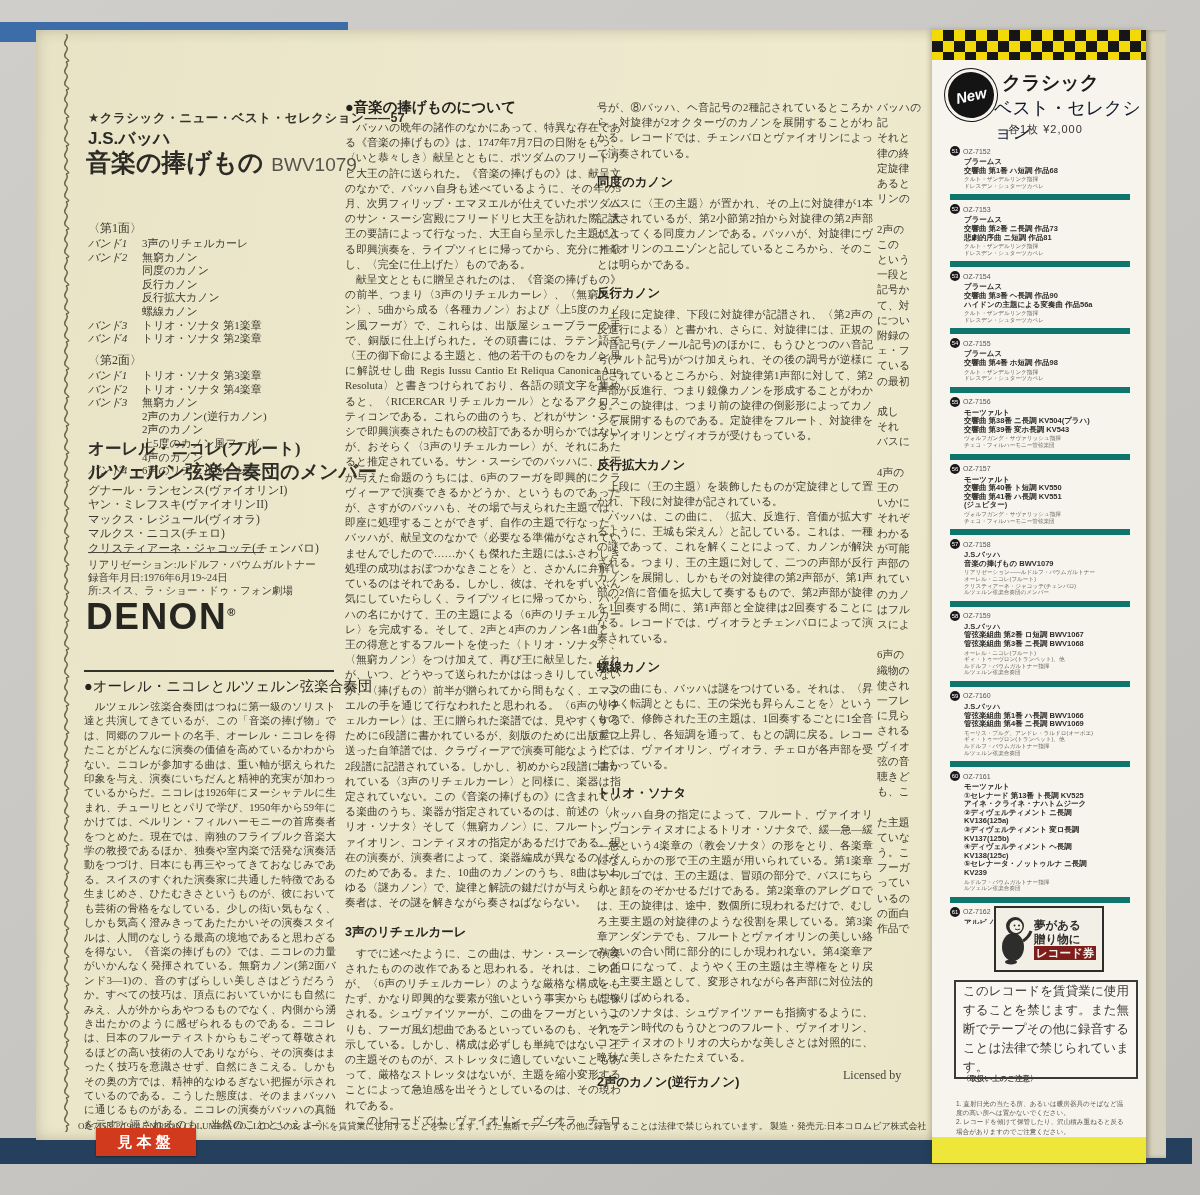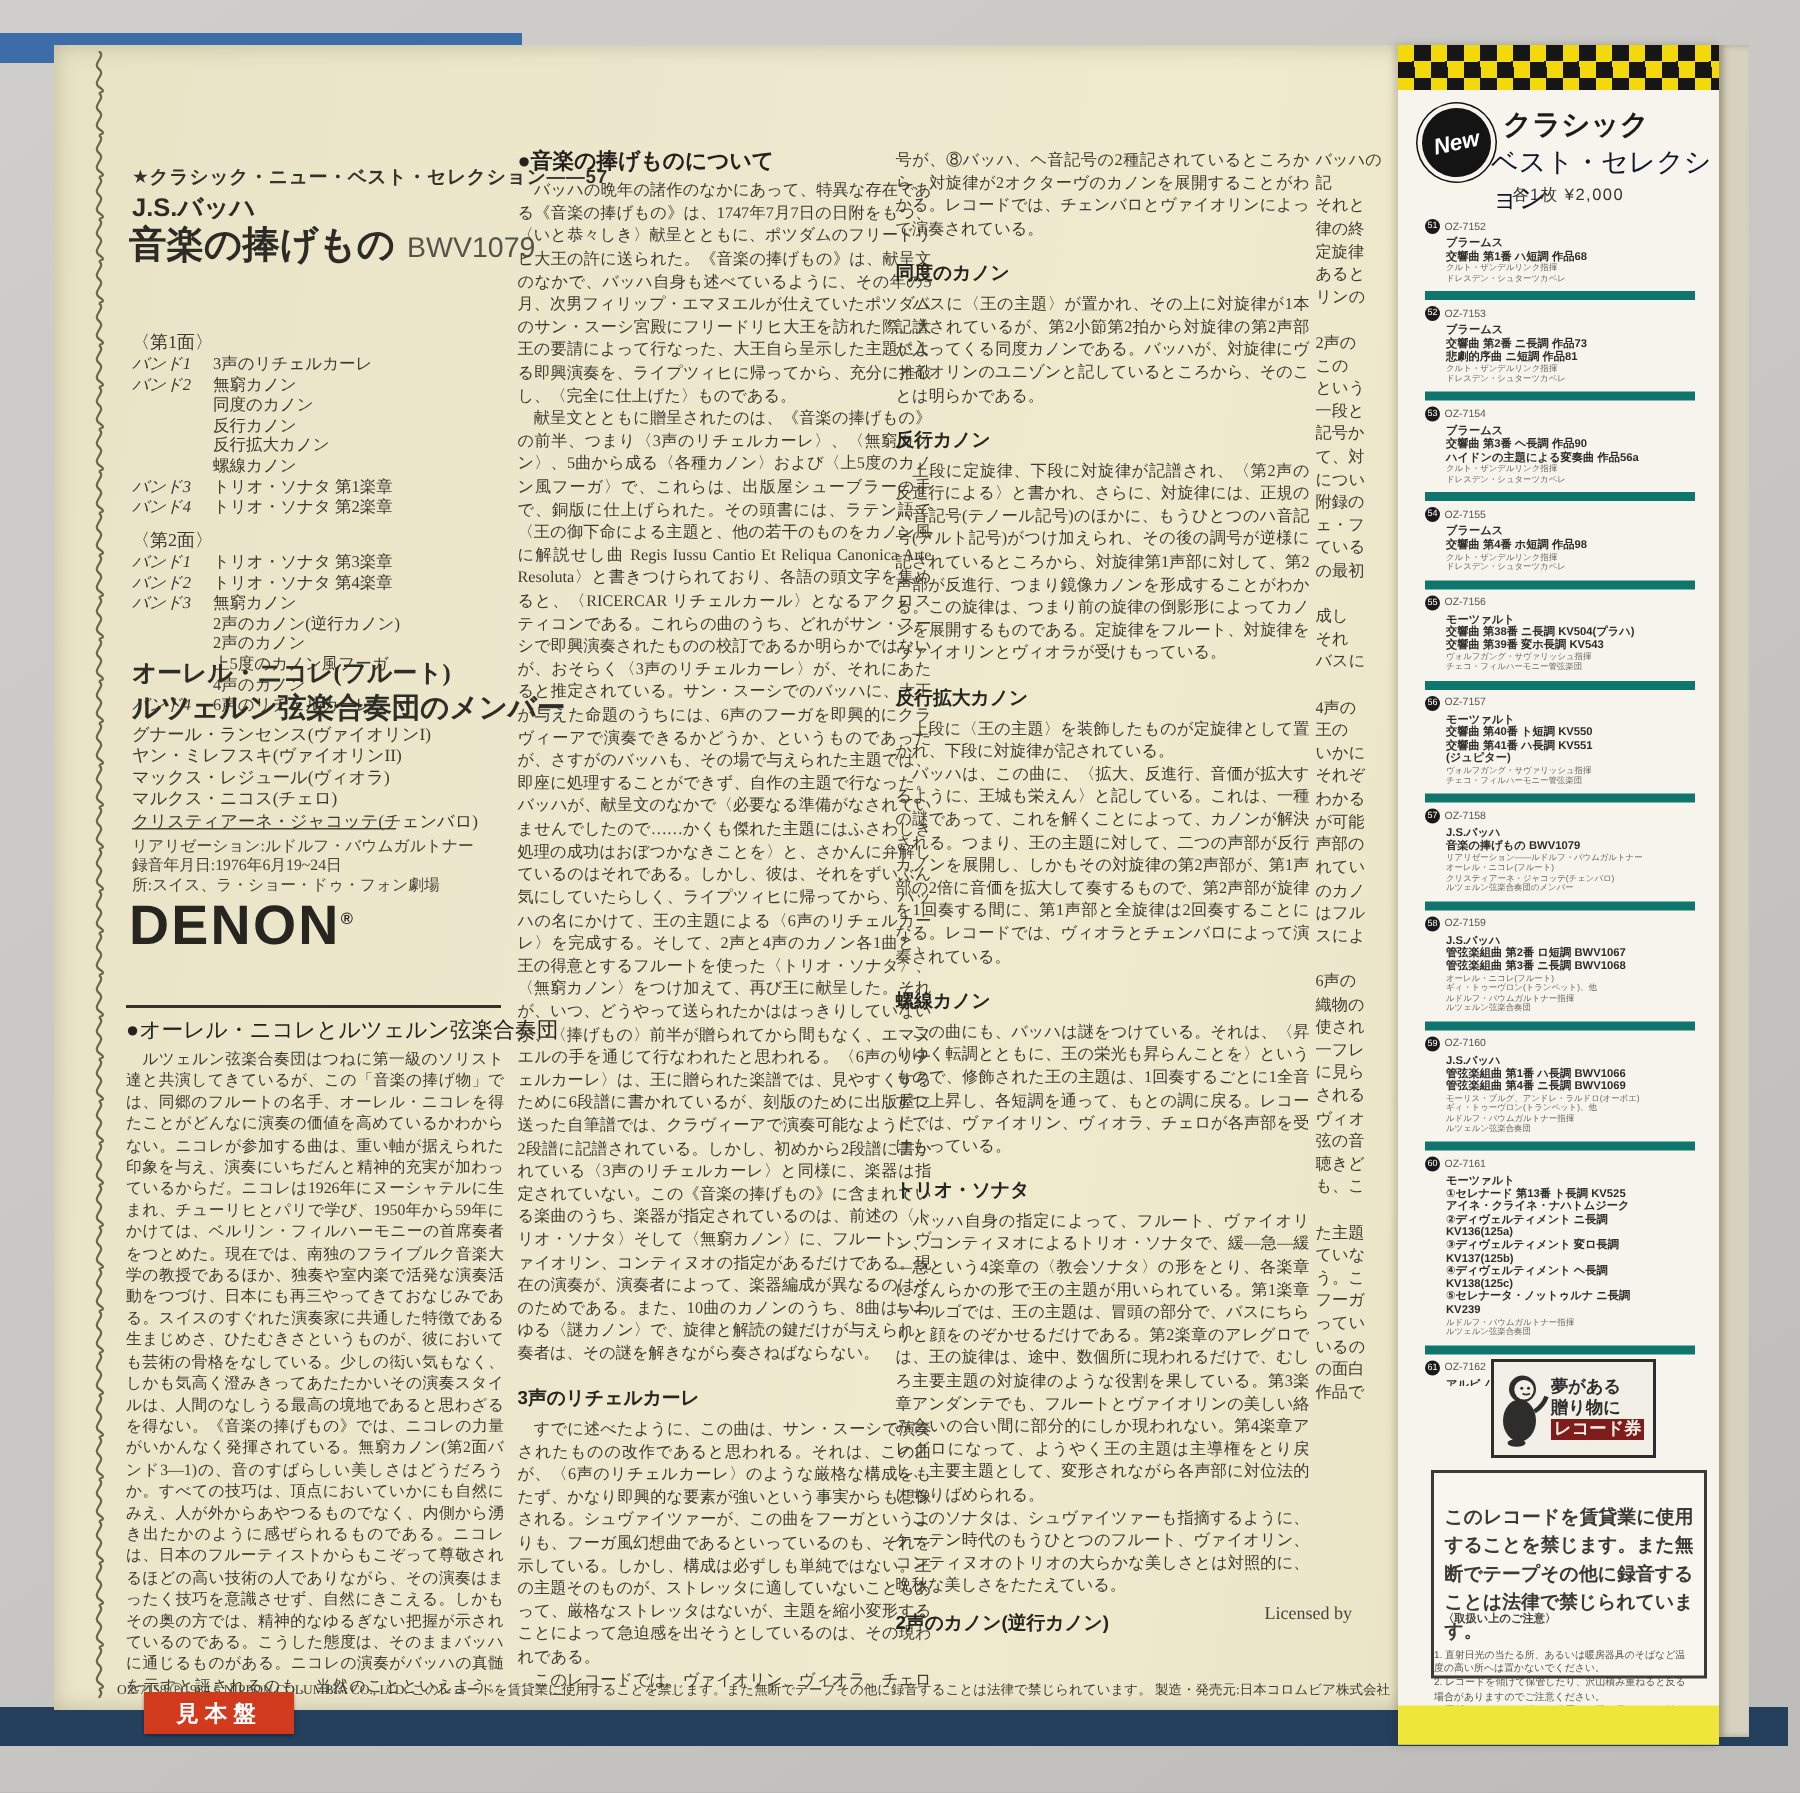--- a/index.html
+++ b/index.html
@@ -87,22 +87,22 @@
          font-size:6px;display:inline-flex;align-items:center;justify-content:center;
          margin-right:3px;flex:none;}
   .e-lines{font-size:7.5px;line-height:8.6px;color:#2e2e2c;font-weight:bold;margin:2px 0 1px 14px;}
   .e-credits{font-size:5.6px;line-height:6.6px;color:#6a685e;margin-left:14px;}
   .gift{position:absolute;left:62px;top:876px;width:106px;height:62px;border:2px solid #2d2d2b;
         background:#f2f0e6;display:flex;align-items:center;}
   .gift-text{font-family:"Liberation Serif","DejaVu Serif",serif;font-size:11.5px;
              font-weight:bold;line-height:14px;color:#2d2d2b;}
   .gift-text .inv{background:#7f1d1d;color:#f2f0e6;padding:0 2px;}
   .warn{position:absolute;left:22px;top:950px;width:166px;border:2px solid #3a3a38;
-        background:#f8f6ee;padding:20px 7px;font-family:"Liberation Serif","DejaVu Serif",serif;
-        font-size:12.5px;font-weight:bold;line-height:19px;color:#3a3a36;text-align:justify;}
+        background:#f8f6ee;padding:0 7px;font-family:"Liberation Serif","DejaVu Serif",serif;
+        font-size:12.5px;font-weight:normal;line-height:19px;color:#3a3a36;text-align:justify;}
   .notice-h{position:absolute;left:30px;top:1044px;font-size:7.5px;font-weight:bold;color:#45453f;}
   .notice-b{position:absolute;left:24px;top:1069px;width:168px;font-size:6.6px;
             line-height:9.2px;color:#55544c;}
 </style>
 </head>
 <body>
 
 <div class="stage">
 
   <div class="abs top-blue"></div>

